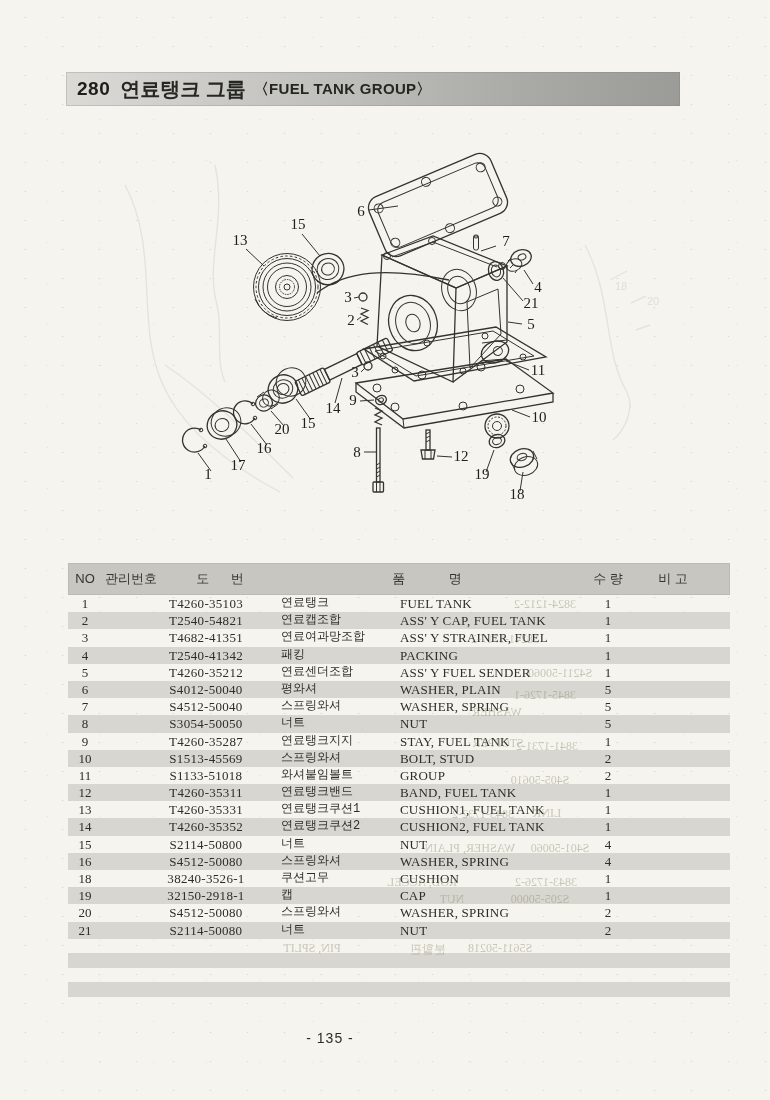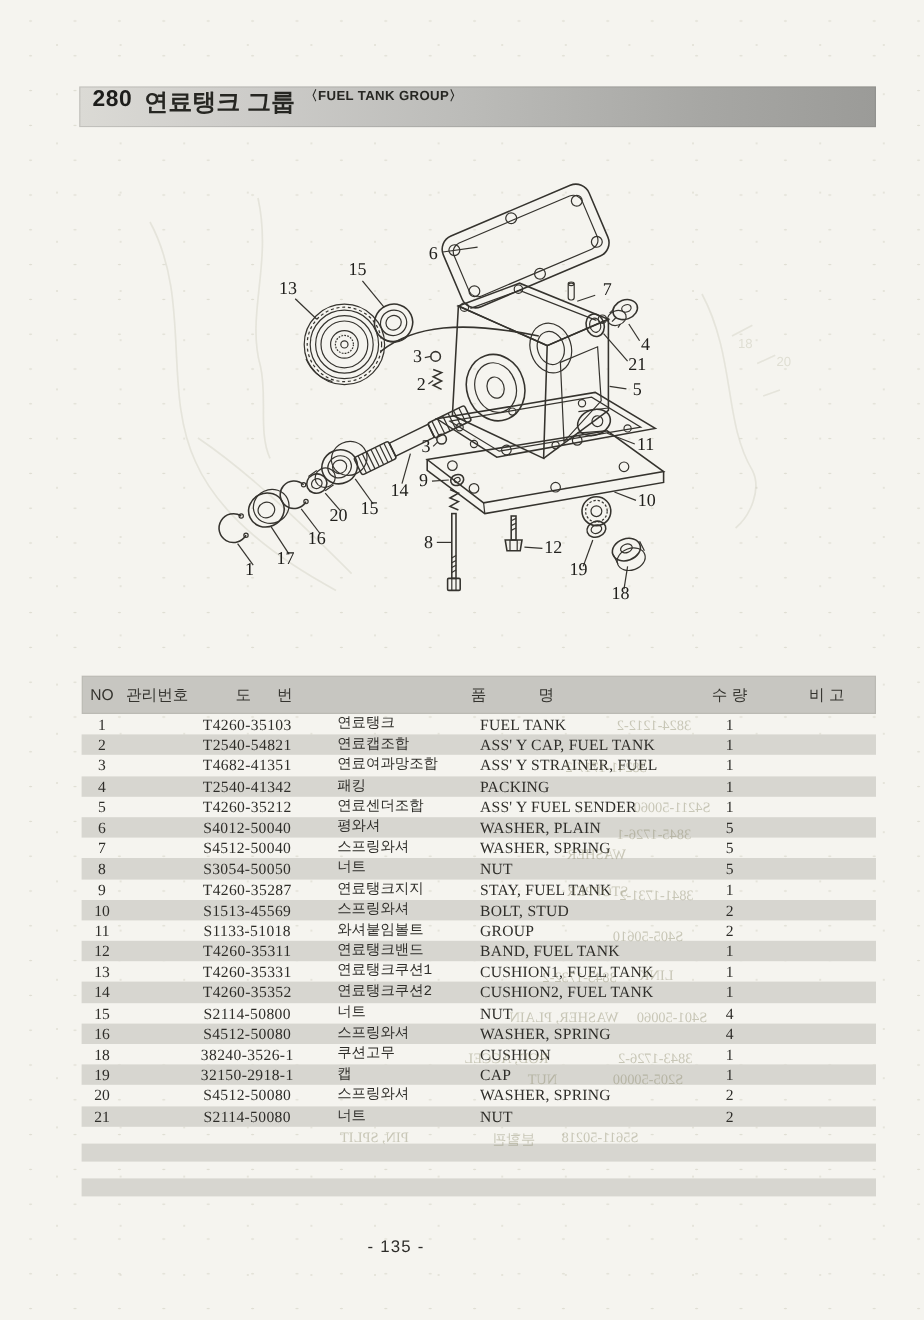--- a/index.html
+++ b/index.html
@@ -8,28 +8,28 @@
     background-color:#f5f4ef;
     background-image:
       radial-gradient(rgba(182,180,158,.38) .8px, transparent 1.1px),
       radial-gradient(rgba(182,180,158,.25) .7px, transparent 1px);
     background-size:37px 29px, 53px 41px;
     background-position:7px 3px, 21px 17px;
     font-family:"Liberation Sans",sans-serif;
   }
   
   .title-band{
-    position:absolute;left:66px;top:72px;width:664px;height:34px;
+    position:absolute;left:66px;top:72px;width:614px;height:34px;
     background:linear-gradient(90deg,#dbdad5 0%,#cfcecb 18%,#bcbcb9 48%,#a7a7a4 78%,#9b9b98 100%);
     box-shadow:inset 0 0 0 1px rgba(120,120,115,.25);
-    display:flex;align-items:flex-start;white-space:nowrap;
+    display:flex;align-items:center;white-space:nowrap;
   }
   .title-band .sec{font-size:19px;font-weight:700;color:#1d1d1b;margin-left:11px;letter-spacing:.5px;}
   .title-band .kr{font-size:20px;font-weight:600;color:#262622;margin-left:10px;}
-  .title-band .en{font-size:11px;font-weight:600;color:#262622;margin-left:8px;letter-spacing:.3px;}
+  .title-band .en{font-size:15px;font-weight:600;color:#262622;margin-left:8px;letter-spacing:.3px;}
   
   .diagram{position:absolute;left:65px;top:130px;width:645px;height:400px;}
   .diagram svg{width:100%;height:100%;}
   .ln{stroke:#35332e;stroke-width:1.3;fill:none;}
   .lnt{stroke:#35332e;stroke-width:1;fill:none;}
   .callout{font-family:"Liberation Serif",serif;font-size:15px;fill:#21201d;}
   .ghostln{stroke:#8a8a66;stroke-width:1.4;fill:none;opacity:.14;}
   .ghosttx{font-size:11px;fill:#8a8a66;opacity:.2;}
   
   .parts-table{position:absolute;left:68px;top:563px;width:662px;}
@@ -40,21 +40,21 @@
   }
   .thead .hcell{
     position:absolute;top:0;height:32px;line-height:32px;
     font-size:13px;color:#34332e;text-align:center;white-space:pre;
   }
   .h-no{left:0;width:34px;}
   .h-mgmt{left:34px;width:58px;}
   .h-part{left:92px;width:120px;}
   .h-name{left:213px;width:292px;}
   .h-qty{left:505px;width:70px;}
-  .h-rm{left:580px;width:82px;}
+  .h-rm{left:564px;width:82px;}
   .row{position:relative;height:17.2px;}
   .row.shaded{background:#d7d6d0;}
   .row.trail{height:14.5px;}
   .cell{
     position:absolute;top:0;height:100%;line-height:17.2px;
     font-family:"Liberation Serif",serif;font-size:13px;color:#2e2d29;white-space:nowrap;
   }
   .c-no{left:0;width:34px;text-align:center;}
   .c-mgmt{left:34px;width:58px;text-align:center;}
   .c-part{left:92px;width:92px;text-align:center;letter-spacing:.3px;}

